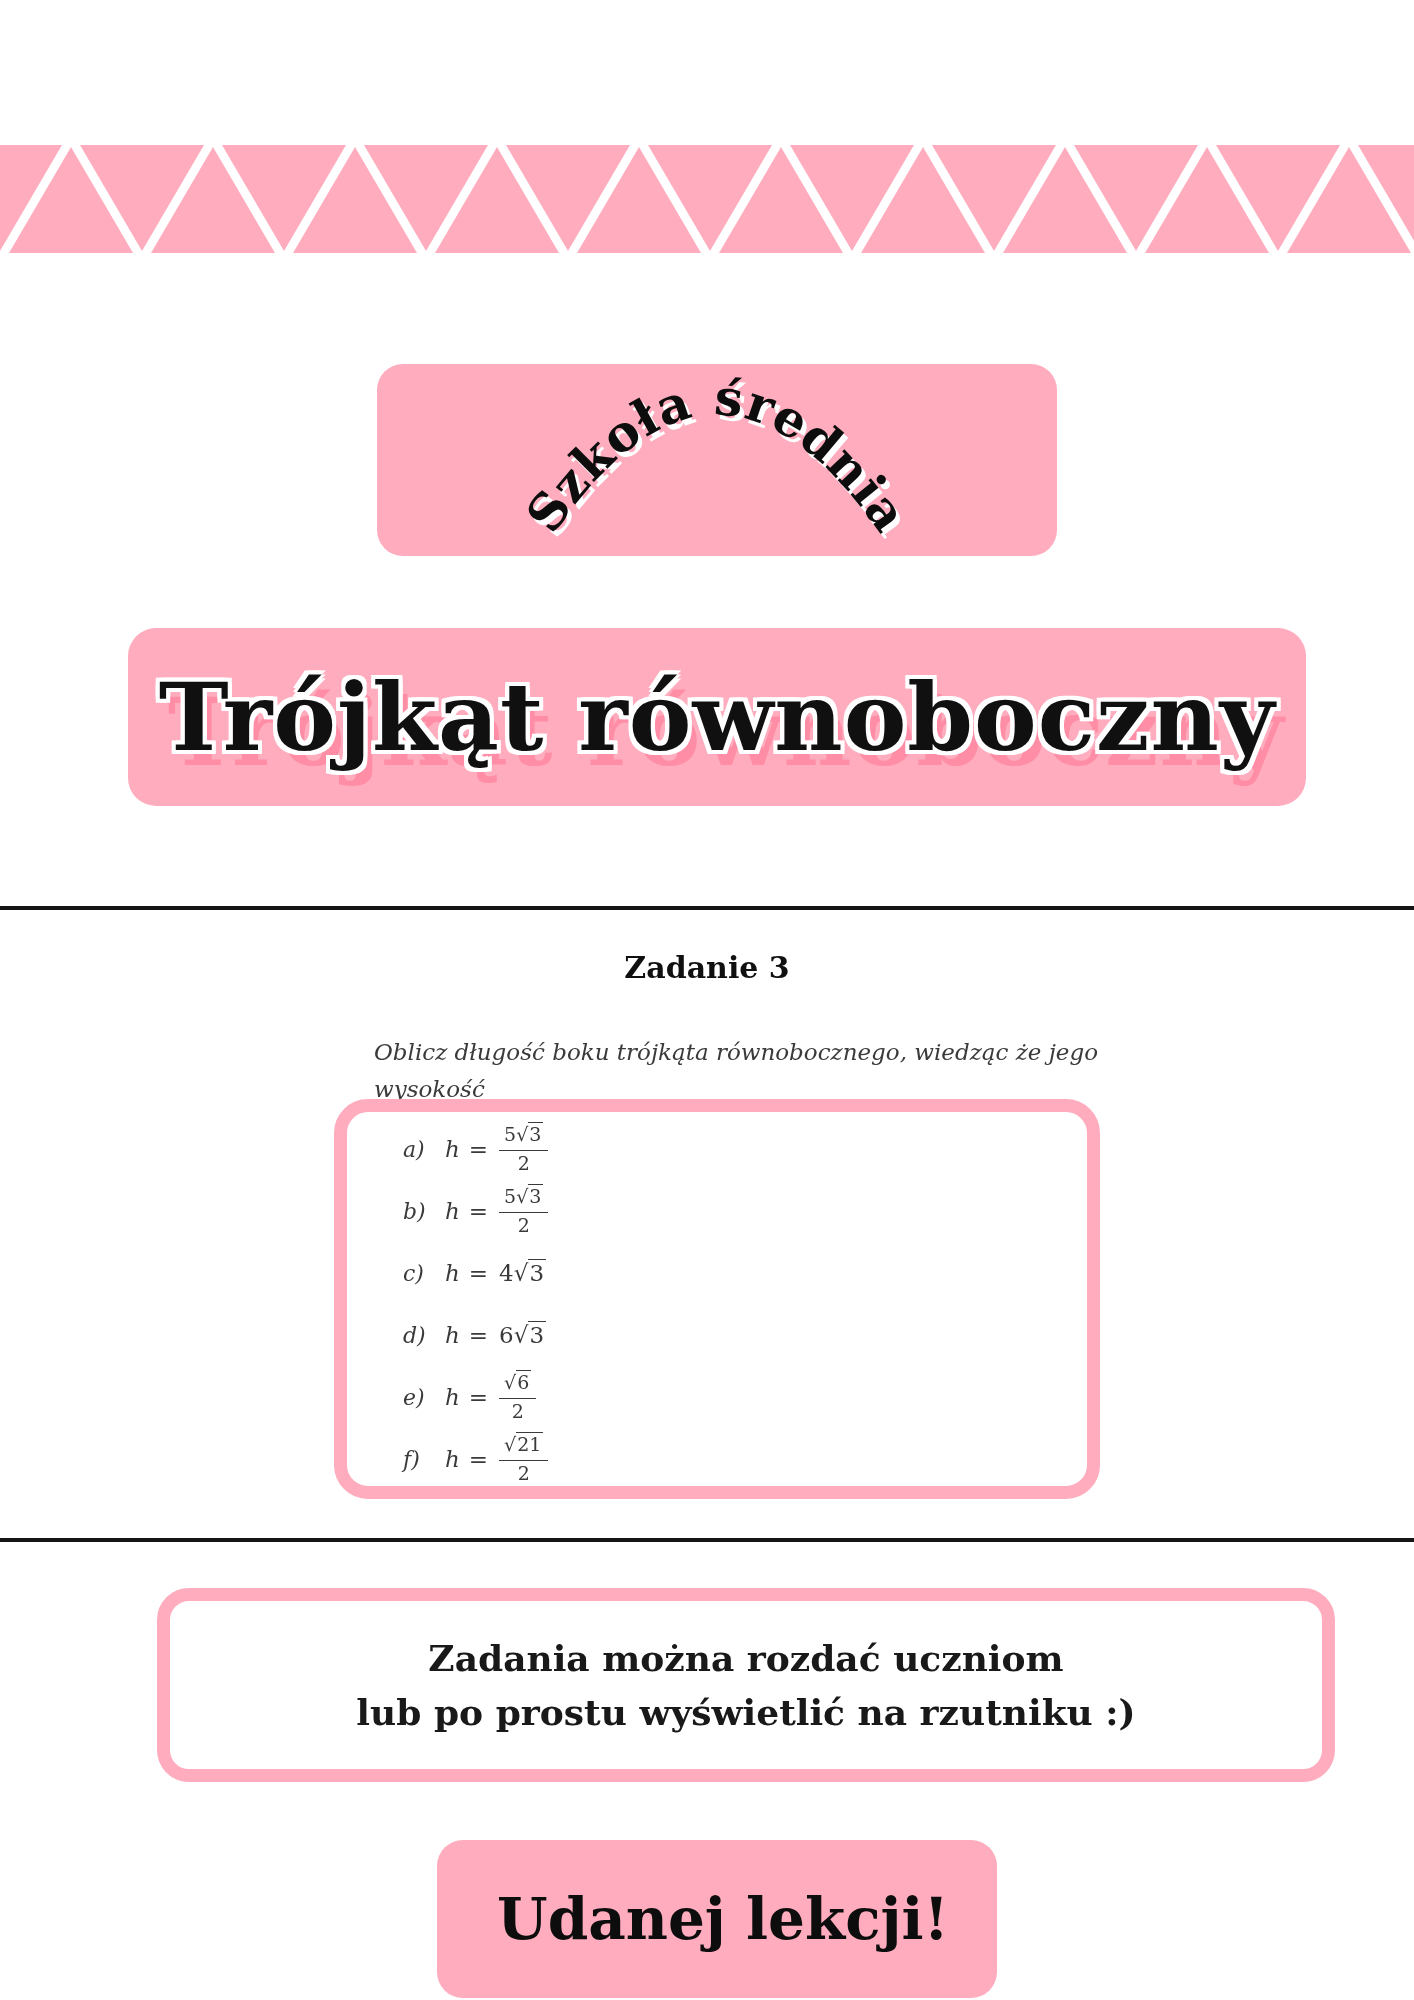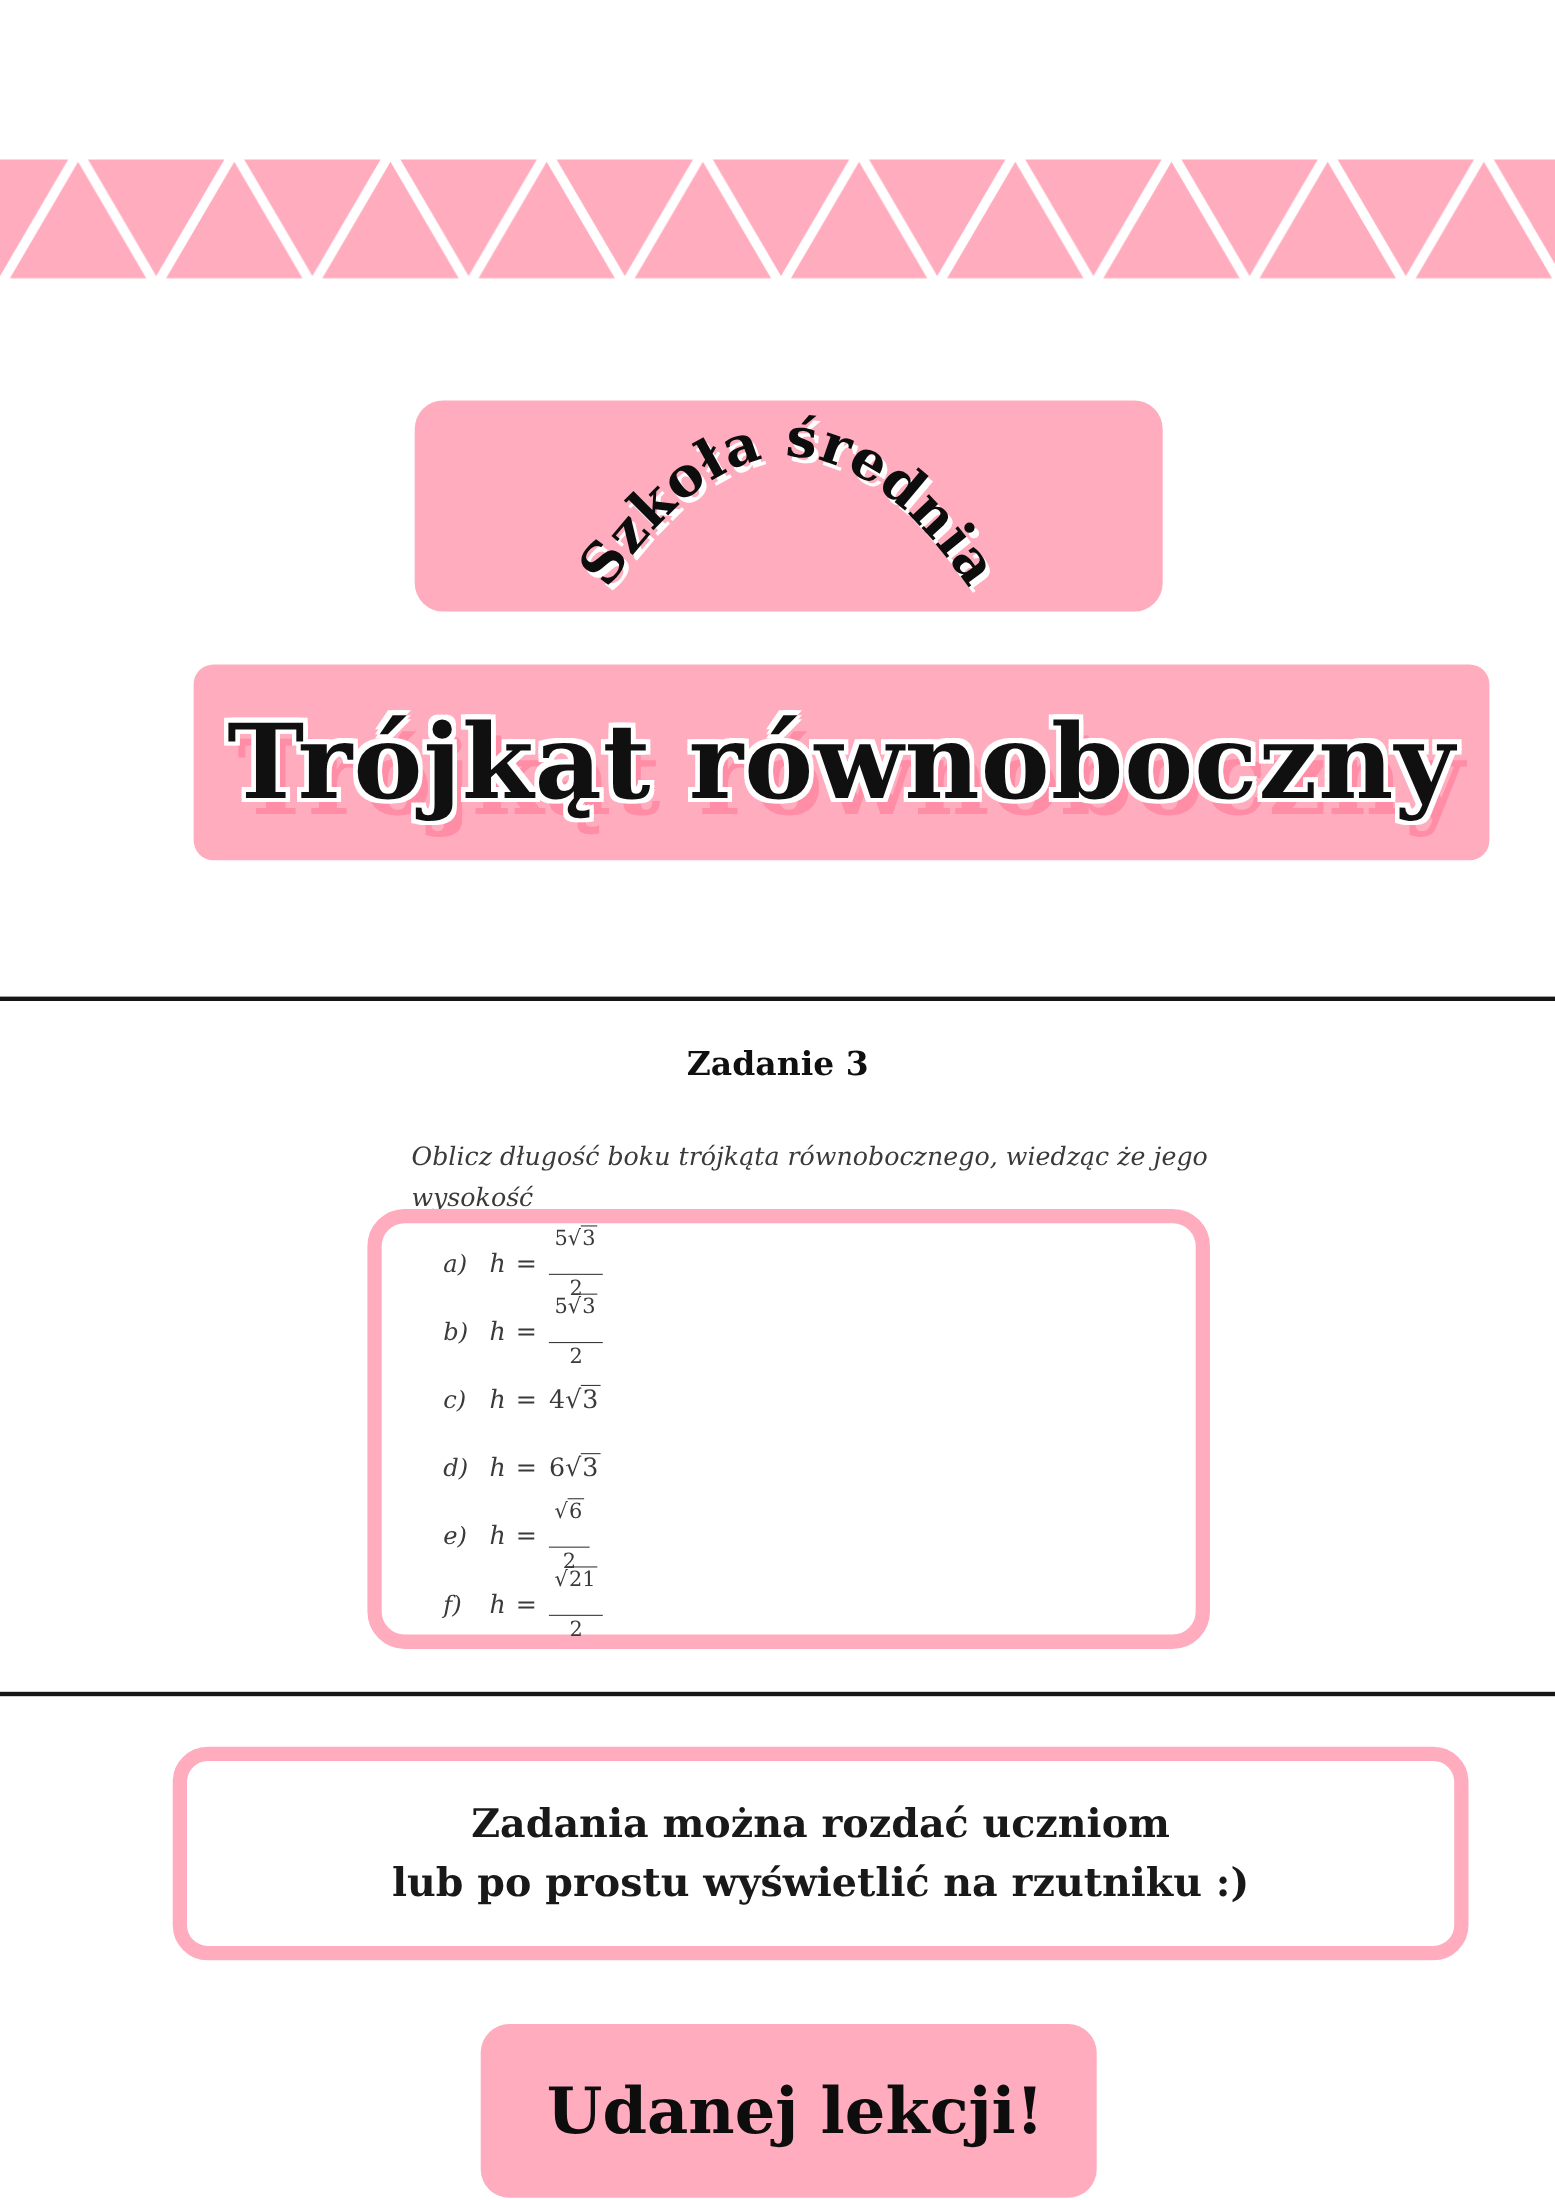--- a/index.html
+++ b/index.html
@@ -19,23 +19,23 @@
   
   .badge{position:absolute;top:364px;left:50%;transform:translateX(calc(-50% + 10px));
          width:680px;height:192px;background:var(--pink);border-radius:26px;}
   .badge svg{width:100%;height:100%;display:block;overflow:visible;}
   .arc-text{font-family:"DejaVu Serif", serif;font-weight:700;font-size:50px;
             text-anchor:middle;letter-spacing:1px;}
   .arc-shadow{fill:#ffffff;}
   .arc-main{fill:#0d0d0d;}
 
   
-  .title-banner{position:absolute;top:604px;left:50%;transform:translateX(calc(-50% + 10px));
-                width:1178px;height:178px;background:var(--pink);border-radius:18px;
-                display:flex;align-items:center;justify-content:center;margin-left:48px;}
+  .title-banner{position:absolute;top:628px;left:50%;transform:translateX(calc(-50% + 10px));
+                width:1178px;height:178px;background:var(--pink);border-radius:28px;
+                display:flex;align-items:center;justify-content:center;}
   .main-title{font-size:94px;font-weight:700;color:var(--ink);white-space:nowrap;letter-spacing:1px;
     text-shadow:
       -4px -4px 0 #fff, 4px -4px 0 #fff, -4px 4px 0 #fff, 4px 4px 0 #fff,
       -4px 0 0 #fff, 4px 0 0 #fff, 0 -4px 0 #fff, 0 4px 0 #fff,
       9px 15px 0 var(--pink_deep);}
 
   .subtitle{position:absolute;top:816px;left:0;width:1414px;text-align:center;
             font-size:35px;font-weight:700;color:#111;}
 
   .divider{position:absolute;left:0;width:1414px;height:4px;background:#161616;}
@@ -50,21 +50,21 @@
 
   
   .math-box{position:absolute;top:1099px;left:50%;transform:translateX(calc(-50% + 10px));
             width:766px;height:400px;background:#fff;border:13px solid var(--pink);
             border-radius:34px;padding:6px 0 0 56px;}
   .math-item{display:flex;align-items:center;height:62px;color:var(--math_ink);font-size:23px;}
   .mi-label{font-style:italic;width:42px;font-size:22px;flex:0 0 auto;}
   .mi-var{font-style:italic;margin-right:9px;}
   .mi-rel{margin-right:11px;}
   .frac{display:inline-block;text-align:center;font-size:19px;line-height:1.15;vertical-align:middle;}
-  .frac .num{display:block;border-bottom:1.5px solid var(--math_ink);padding:0 5px 20px;white-space:nowrap;}
+  .frac .num{display:block;border-bottom:1.5px solid var(--math_ink);padding:0 5px 4px;white-space:nowrap;}
   .frac .den{display:block;padding-top:2px;}
   .sqrt{white-space:nowrap;}
   .sqrt .rad{border-top:1.5px solid var(--math_ink);padding:0 2px 0 1px;}
   .inline-expr{white-space:nowrap;}
 
   
   .note-box{position:absolute;top:1588px;left:50%;transform:translateX(calc(-50% + 10px));
             width:1178px;height:194px;background:#fff;border:13px solid var(--pink);
             border-radius:32px;display:flex;flex-direction:column;align-items:center;
             justify-content:center;gap:4px;margin-left:29px;}

